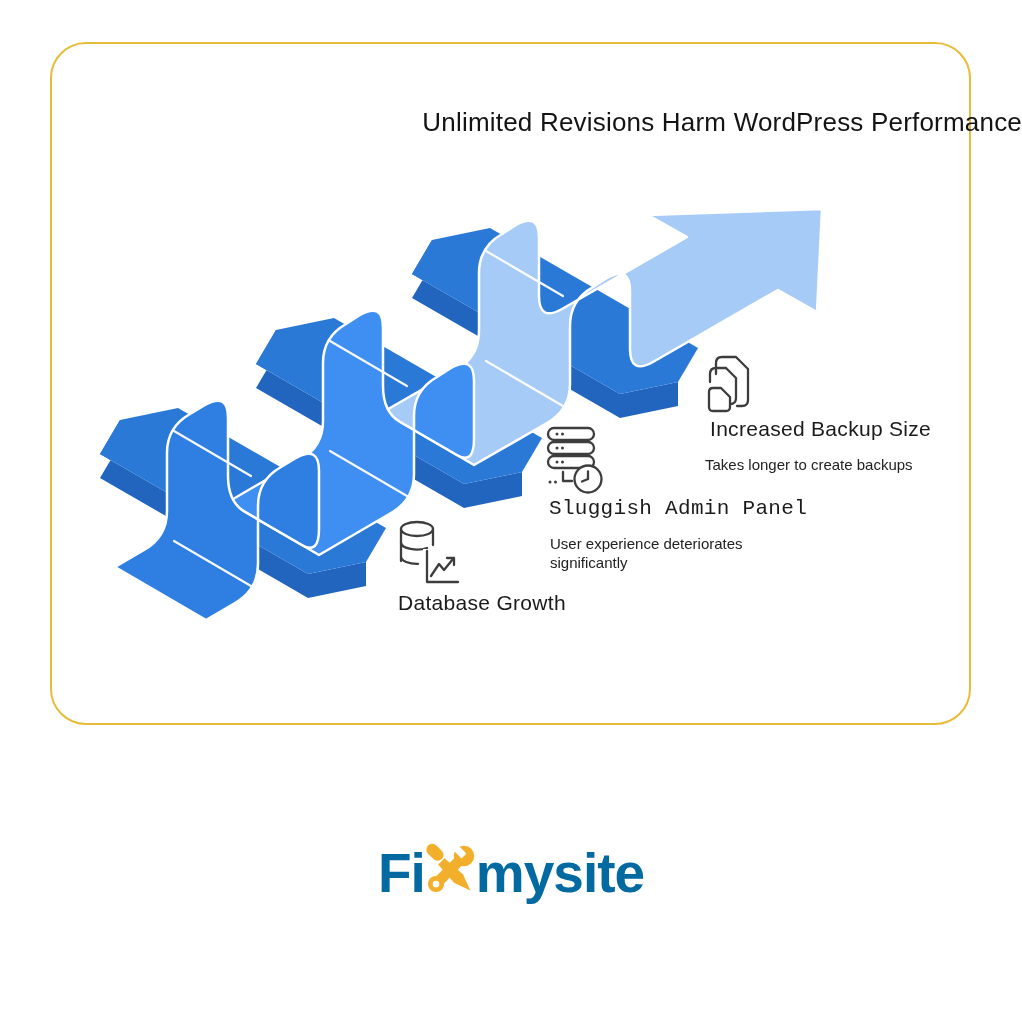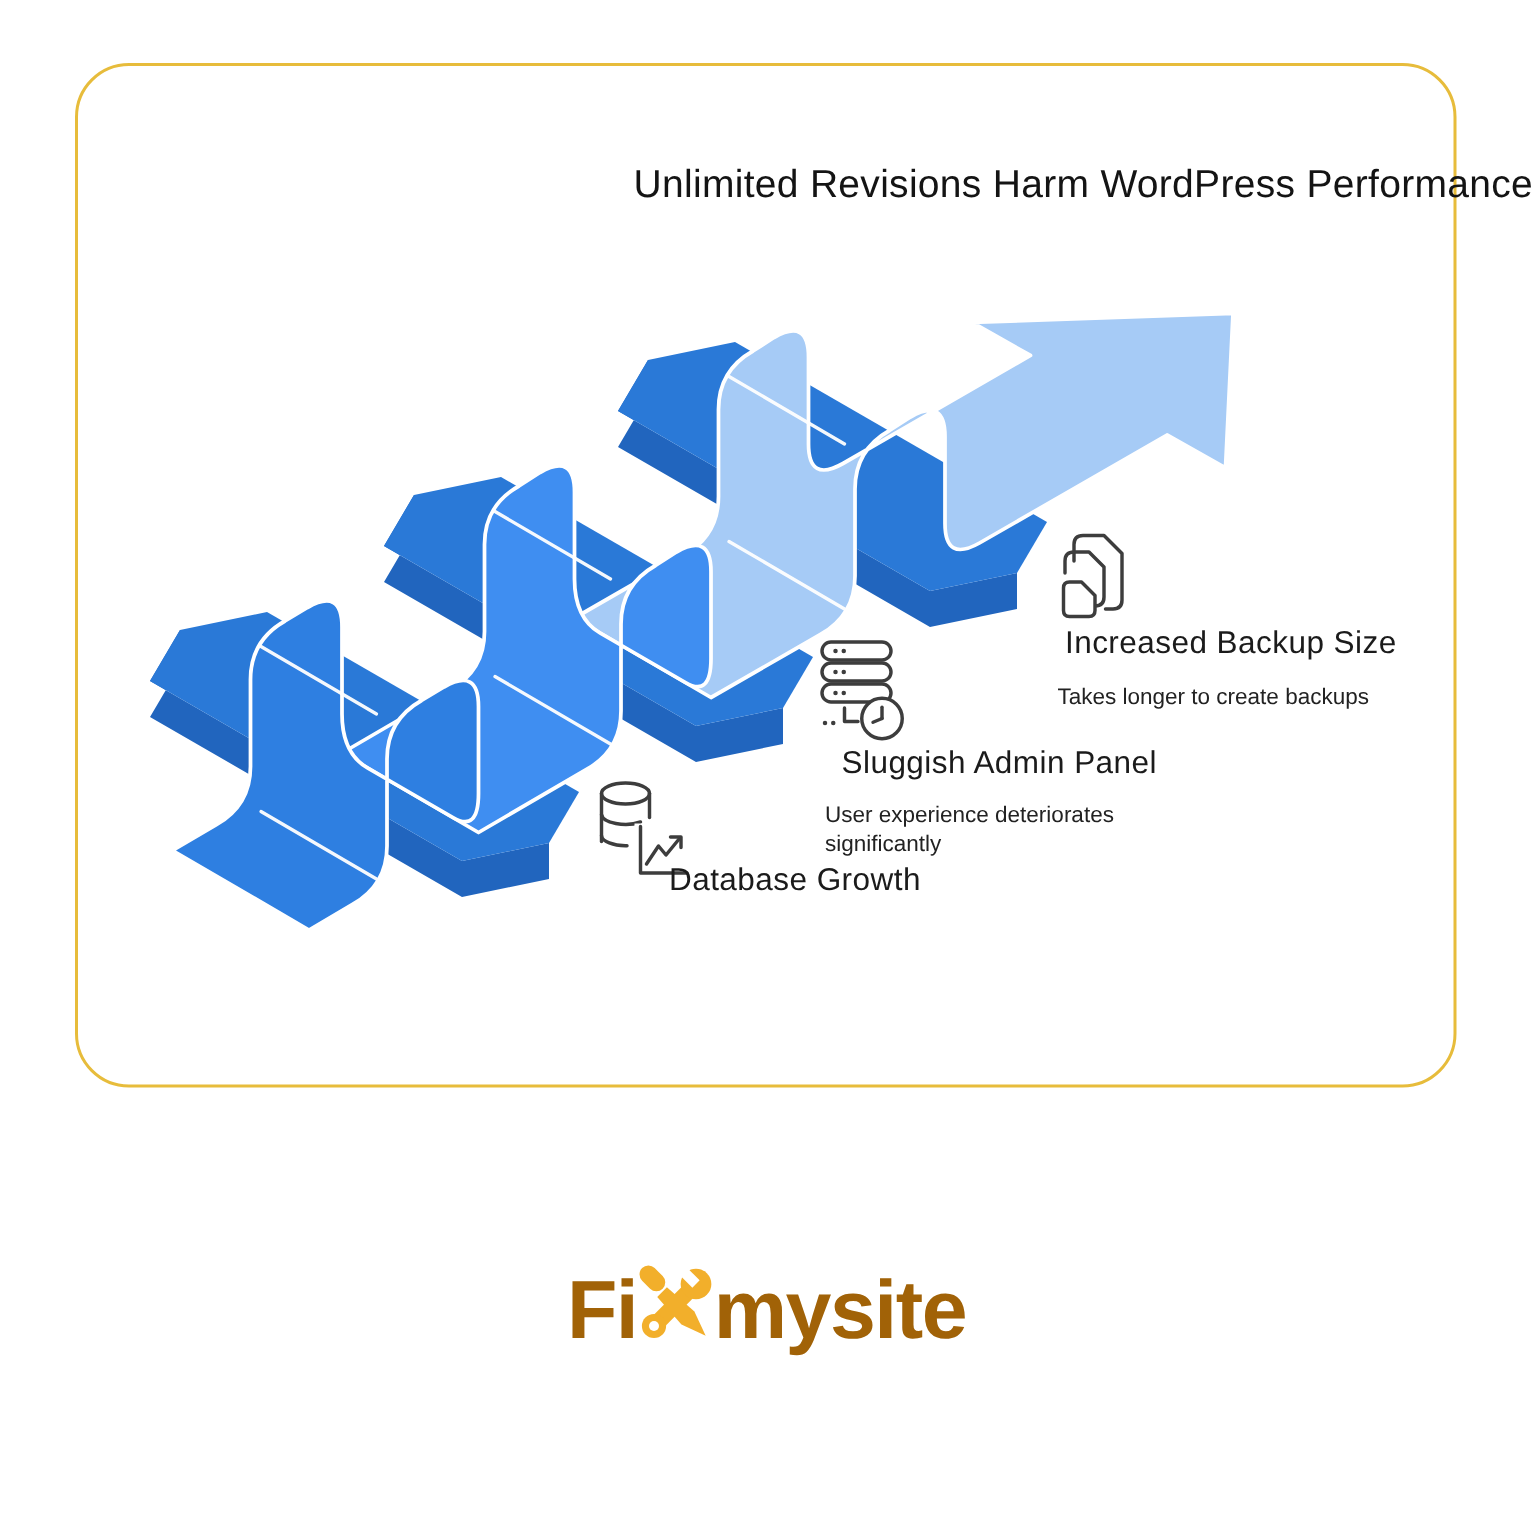--- a/index.html
+++ b/index.html
@@ -23,21 +23,21 @@
     letter-spacing:.3px;white-space:nowrap;
   }
   .stage-sub{
     position:absolute;font-size:15px;font-weight:400;color:#222222;line-height:1.28;
   }
   .logo{
     position:absolute;left:0;right:0;top:833px;height:80px;
     display:flex;align-items:center;justify-content:center;
     font-weight:700;font-size:55px;letter-spacing:-1px;
   }
-  .logo .blue{color:#a16207;}
+  .logo .blue{color:#0369a1;}
   .logo .yellow{color:#F2AF2B;}
   .logo .xicon{width:56px;height:56px;margin:0 -2px 6px -3px;}
   .lineicon{stroke:#3d3d3d;stroke-width:2.3;fill:none;stroke-linecap:round;stroke-linejoin:round;}
 </style>
 </head>
 <body>
 
 <div class="page">
 
   <div class="card"></div>
@@ -90,21 +90,21 @@
       <ellipse cx="21" cy="11" rx="16" ry="7"></ellipse>
       <path d="M5,11 L5,43"></path>
       <path d="M37,11 L37,27"></path>
       <path d="M5,25 a16,7 0 0 0 26,5"></path>
       <path d="M5,39 a16,7 0 0 0 17,6.8"></path>
       <rect x="27" y="31" width="34" height="34" fill="#ffffff" stroke="none"></rect>
       <path d="M31,33 L31,64 L62,64"></path>
       <path d="M35,58 L43,46 L48,52 L57,41"></path>
       <path d="M51,40 L58,40 L58,47"></path>
     </svg>
-    <div class="stage-title" style="left:2px;top:57px;margin-left:48px;">Database Growth</div>
+    <div class="stage-title" style="left:2px;top:73px;">Database Growth</div>
   </div>
 
   <div class="stage" style="left:546px;top:426px;width:300px;height:160px;">
     <svg class="icon lineicon" width="64" height="70" viewBox="0 0 64 70">
       <rect x="2" y="2" width="46" height="12" rx="6"></rect>
       <rect x="2" y="16" width="46" height="12" rx="6"></rect>
       <rect x="2" y="30" width="46" height="12" rx="6"></rect>
       <g fill="#3d3d3d" stroke="none">
         <circle cx="11" cy="8" r="1.5"></circle>
           <circle cx="16.5" cy="8" r="1.5"></circle>
@@ -113,21 +113,21 @@
         <circle cx="11" cy="36" r="1.5"></circle>
           <circle cx="16.5" cy="36" r="1.5"></circle>
         <circle cx="4" cy="56" r="1.5"></circle>
           <circle cx="9.5" cy="56" r="1.5"></circle>
       </g>
       <path d="M17,46 L17,55 L26,55"></path>
       <circle cx="42" cy="53" r="13.5" fill="#ffffff"></circle>
       <path d="M42,53 L42,45.5"></path>
       <path d="M42,53 L36,55.5"></path>
     </svg>
-    <div class="stage-title" style="left:15px;top:71px;">Sluggish Admin Panel</div>
+    <div class="stage-title" style="left:3px;top:71px;font-family:Liberation Mono, monospace;">Sluggish Admin Panel</div>
     <div class="stage-sub" style="left:4px;top:108px;width:245px;">User experience deteriorates significantly</div>
   </div>
 
   <div class="stage" style="left:703px;top:348px;width:300px;height:150px;">
     <svg class="icon lineicon" width="60" height="66" viewBox="0 0 60 66">
       <path d="M13,26 L13,15 Q13,9 19,9 L33,9 L45,21 L45,52 Q45,58 39,58 L34,58"></path>
       <path d="M7,34 L7,26 Q7,20 13,20 L23,20 L33,30 L33,50 Q33,56 27,56 L26,56"></path>
       <path d="M10,40 L18,40 L27,49 L27,59 Q27,63 23,63 L10,63 Q6,63 6,59 L6,44 Q6,40 10,40 Z" fill="#ffffff"></path>
     </svg>
     <div class="stage-title" style="left:7px;top:69px;">Increased Backup Size</div>

